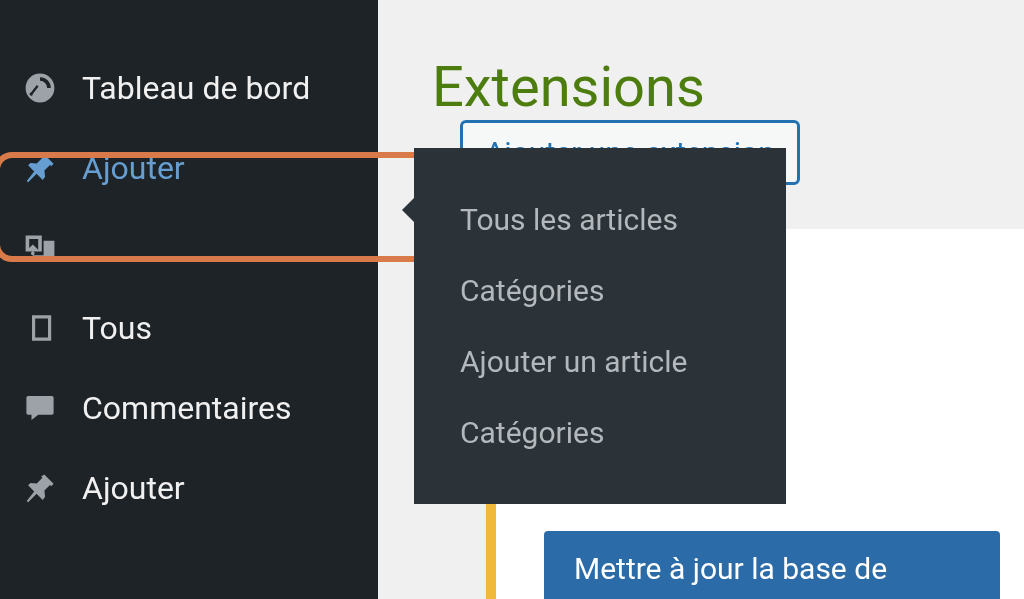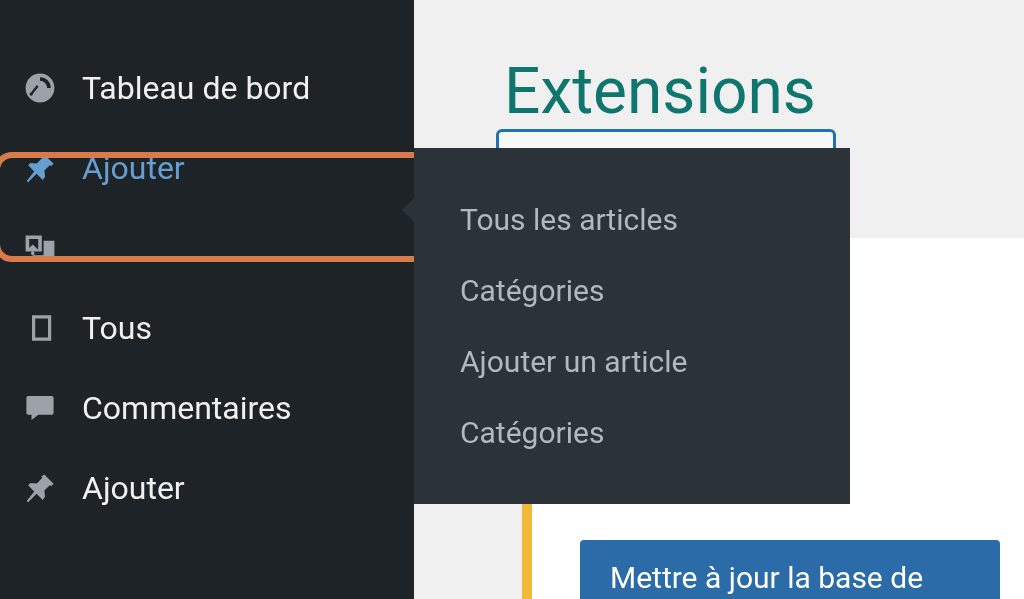--- a/index.html
+++ b/index.html
@@ -1,20 +1,20 @@
 <!DOCTYPE html>
 <html><head>
 <meta charset="utf-8">
 <style>
   * { box-sizing: border-box; margin: 0; padding: 0; }
   html, body { width: 1024px; height: 599px; overflow: hidden; font-family: -apple-system, BlinkMacSystemFont, "Segoe UI", Roboto, sans-serif; }
   body { display: flex; background: #f0f0f1; }
 
   .sidebar {
-    width: 414px;
+    width: 378px;
     height: 100%;
     background: #1d2327;
     color: #f0f0f1;
     padding-top: 48px;
     position: relative;
     z-index: 10;
   }
   .sidebar-item {
     display: flex;
     align-items: center;
@@ -59,44 +59,43 @@
     border-bottom: 14px solid transparent;
     border-right: 14px solid #2c3338;
     z-index: 30;
   }
 
   .flyout {
     position: absolute;
     left: 414px;
     top: 148px;
     background: #2c3338;
-    width: 436px;
+    width: 372px;
     padding: 36px 0;
     z-index: 25;
   }
   .flyout-item {
     font-size: 30px;
     color: #b2b8bc;
     padding: 18px 46px;
     cursor: pointer;
   }
 
   .main {
     flex: 1;
     background: #f0f0f1;
     padding: 54px 0 0 54px;
     position: relative;
   }
   .page-title {
-    font-size: 64px;
+    font-size: 56px;
     font-weight: 400;
-    color: #0f766e;
+    color: #4d7c0f;
     display: inline-block;
     vertical-align: middle;
-    margin-left: 36px;
   }
   .add-button {
     display: inline-block;
     vertical-align: middle;
     margin-left: 28px;
     font-size: 30px;
     color: #2271b1;
     border: 3px solid #2271b1;
     background: #f6f7f7;
     padding: 12px 22px;

